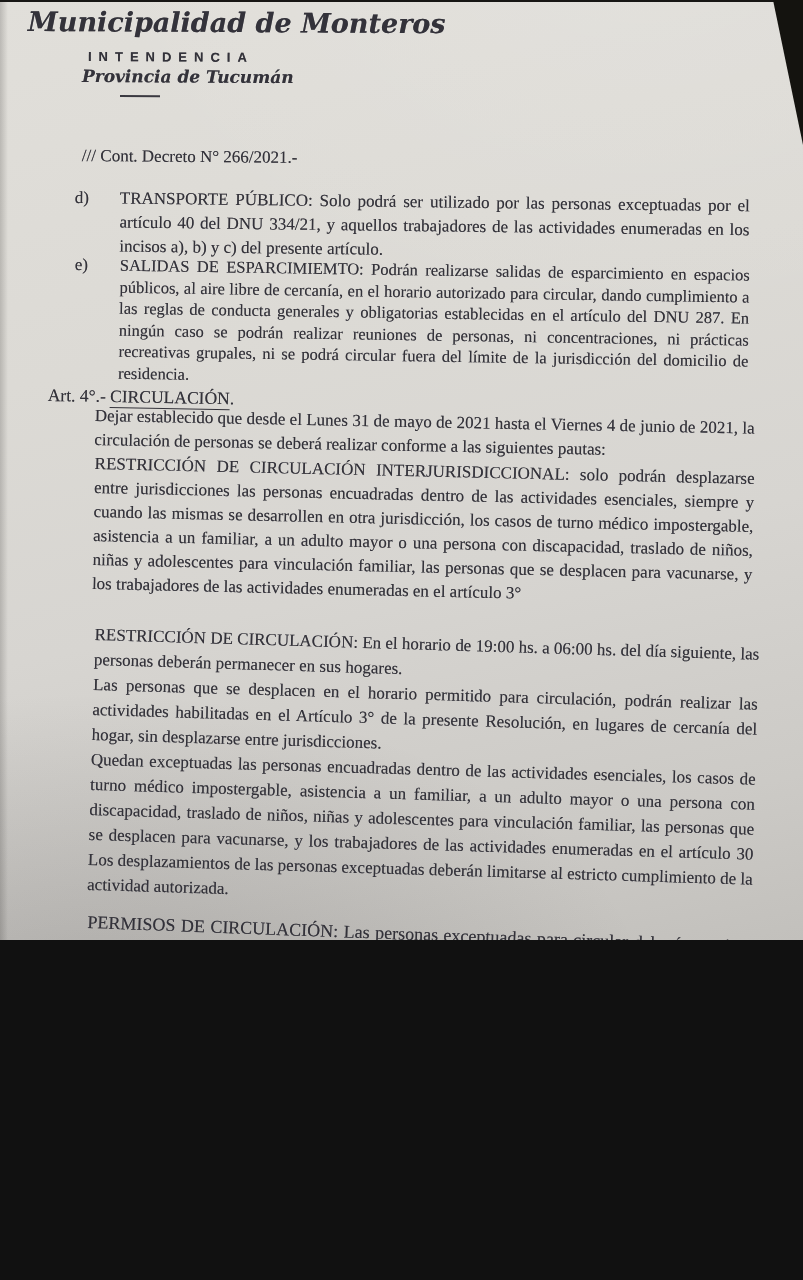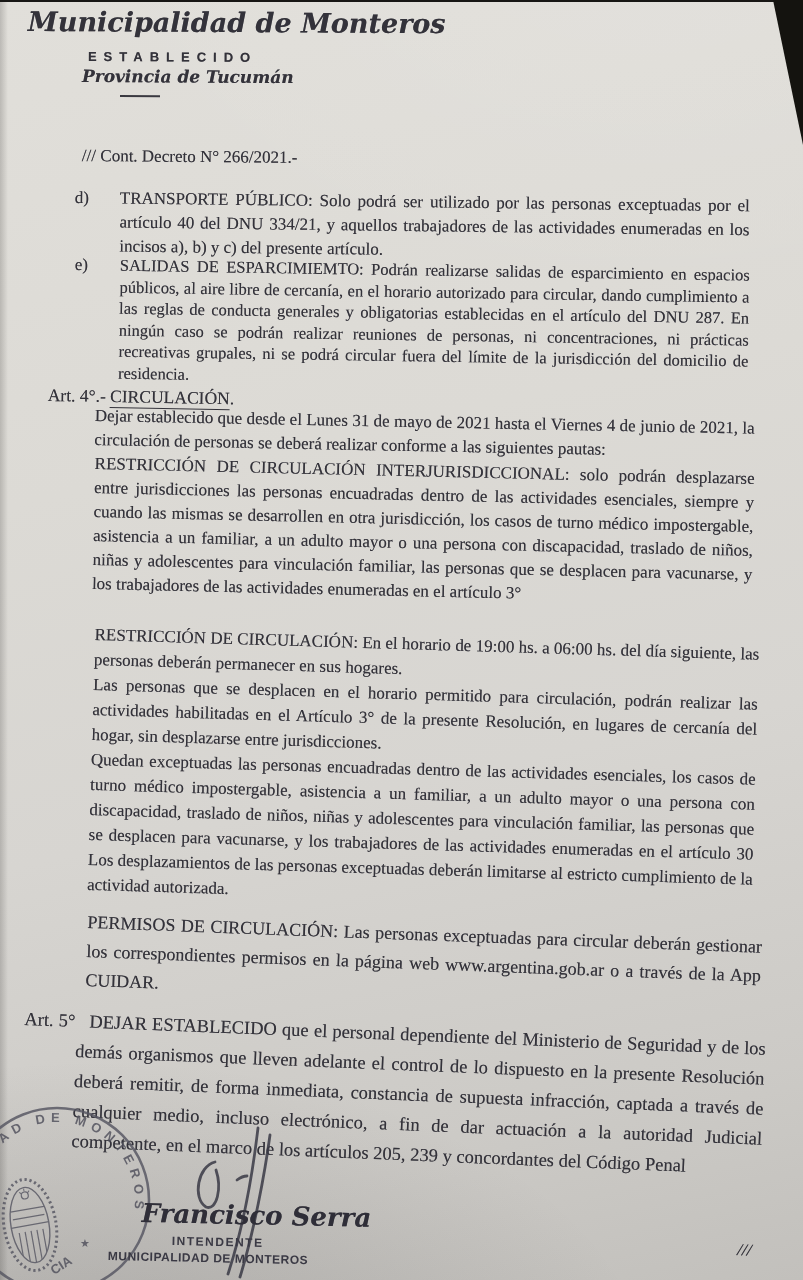--- a/index.html
+++ b/index.html
@@ -1,17 +1,17 @@
 <!DOCTYPE html>
 <html><head>
 <meta charset="utf-8">
 <style>
   html,body{margin:0;padding:0;background:#111;}
   #page{
-    position:relative;width:803px;height:1280px;overflow:hidden;
+    position:relative;width:803px;height:940px;overflow:hidden;
     font-family:"Liberation Serif","DejaVu Serif",serif;
     color:#33323a;
     background:
       linear-gradient(90deg, rgba(40,38,36,0.20) 0px, rgba(40,38,36,0) 8px),
       radial-gradient(ellipse 900px 520px at 12% 108%, rgba(52,50,52,0.20), rgba(52,50,52,0) 62%),
       radial-gradient(ellipse 1000px 700px at 80% -8%, rgba(255,255,255,0.10), rgba(255,255,255,0) 60%),
       linear-gradient(168deg,#e1dfda 0%,#dcdad5 35%,#d7d5d1 60%,#cccac6 85%,#c2c0bc 100%);
   }
   #page *{box-sizing:border-box;}
   .abs{position:absolute;transform-origin:0 0;}
@@ -61,21 +61,21 @@
 </style>
 </head>
 <body>
 
 <div id="page">
 
   <div class="edge-top"></div>
   <div class="edge-corner"></div>
 
   <div class="abs org soft">Municipalidad de Monteros</div>
-  <div class="abs office soft">ESTABLECIDO</div>
+  <div class="abs office soft">INTENDENCIA</div>
   <div class="abs province soft">Provincia de Tucumán</div>
   <div class="abs rule"></div>
 
   <div class="abs cont soft">/// Cont. Decreto N° 266/2021.-</div>
 
   <div class="abs item item-d soft">
     <span class="lbl">d)</span>
     <span class="txt">TRANSPORTE PÚBLICO: Solo podrá ser utilizado por las personas exceptuadas por el artículo 40 del DNU 334/21, y aquellos trabajadores de las actividades enumeradas en los incisos a), b) y c) del presente artículo.</span>
   </div>
 

